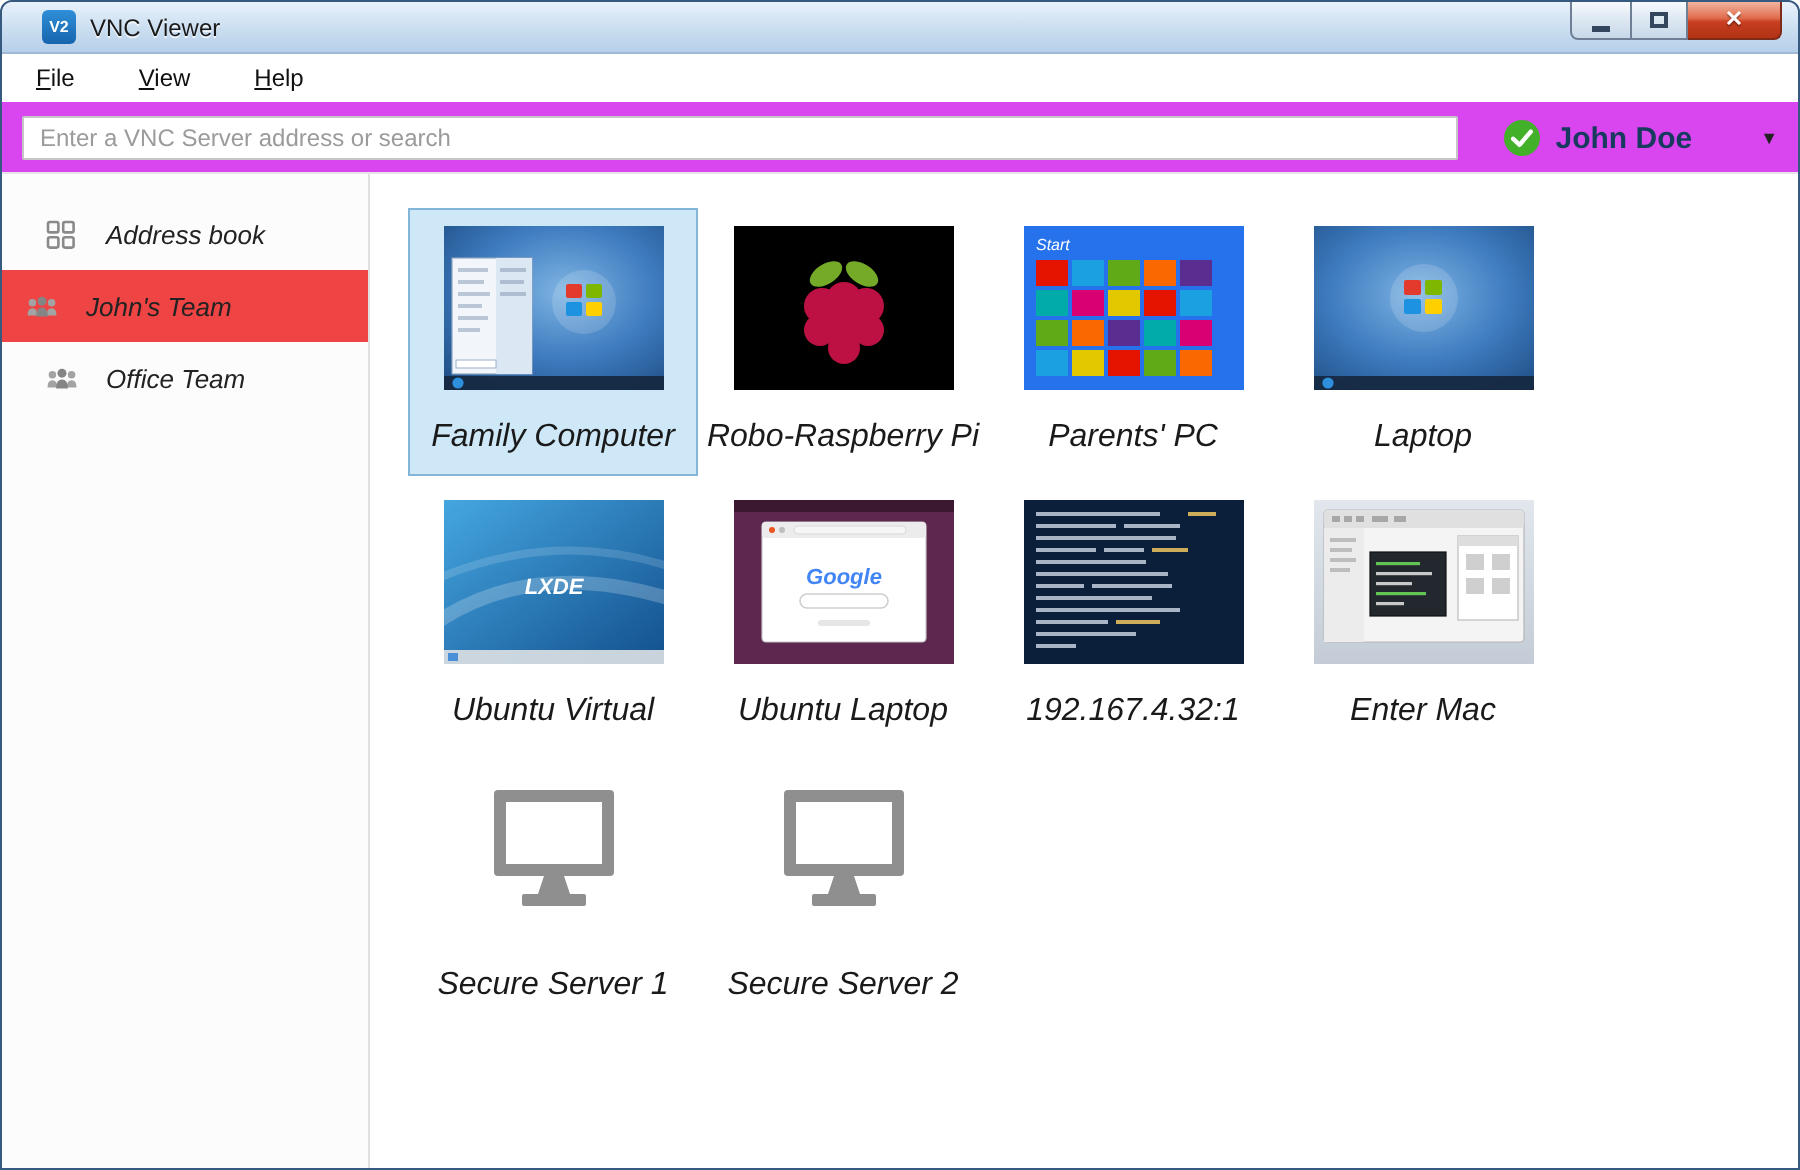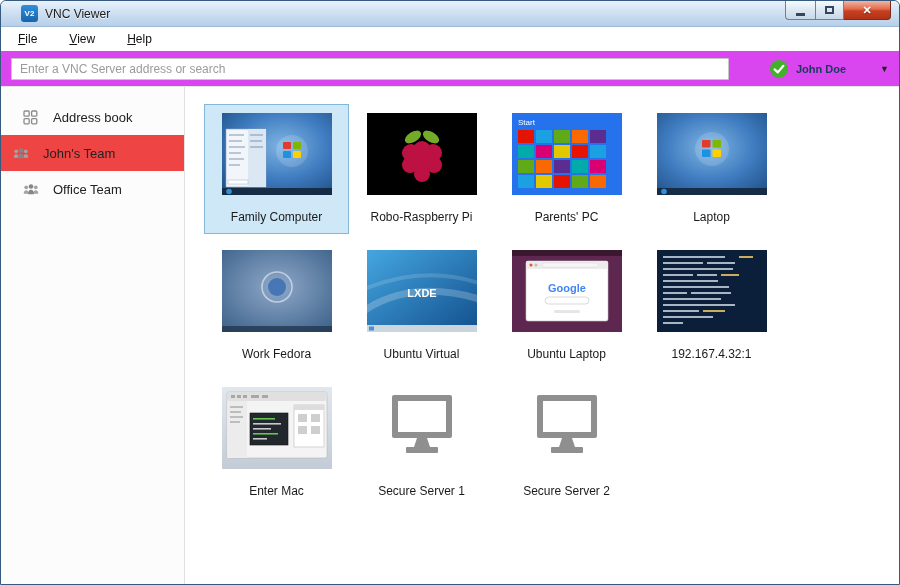--- a/index.html
+++ b/index.html
@@ -65,25 +65,25 @@
     position:absolute; left:10px; top:7px; width:718px; height:22px;
     border:1px solid #c6c6c6; border-radius:1px; padding:0 8px;
     font-size:12px; color:#333; font-family:"Liberation Sans", sans-serif;
   }
   .search-input::placeholder { color:#9b9b9b; }
   .user-area {
     position:absolute; right:10px; top:0; height:36px;
     display:flex; align-items:center; gap:8px;
   }
   .check-badge { width:18px; height:18px; flex:0 0 auto; }
-  .user-name { font-size:11px; font-weight:bold; color:#173a5e; }
+  .user-name { font-size:15px; font-weight:bold; color:#173a5e; }
   .caret { font-size:9px; color:#222; margin-left:26px; }
 
   
-  .content { position:absolute; top:86px; left:0; right:0; bottom:0; display:flex; }
+  .content { position:absolute; top:86px; left:0; right:0; bottom:0; display:flex;font-style:italic; }
 
   .sidebar {
     width:184px; background:#fcfcfc; border-right:1px solid #e0e0e0; padding-top:12px;
   }
   .side-item {
     height:36px; display:flex; align-items:center; gap:14px;
     padding-left:22px; font-size:13px; color:#222; cursor:default;
   }
   .side-item.selected { background:#ef4444;padding-left:12px; }
   .side-icon { width:16px; height:16px; flex:0 0 auto; display:flex; align-items:center; }
@@ -94,21 +94,21 @@
     display:grid; grid-template-columns:repeat(4, 145px); grid-auto-rows:137px;
   }
   .cell {
     align-self:start; width:145px;
     display:flex; flex-direction:column; align-items:center;
     padding:8px 0 9px 0; border:1px solid transparent; cursor:default;
   }
   .cell.selected { background:#cee8f7; border-color:#84b6d8; }
   .thumb { width:110px; height:82px; flex:0 0 auto; }
   .thumb svg { display:block; }
-  .cell-label { margin-top:15px; font-size:12px; color:#1a1a1a; white-space:nowrap; }
+  .cell-label { margin-top:15px; font-size:16px; color:#1a1a1a; white-space:nowrap; }
 </style>
 </head>
 <body>
 
 <div class="window">
 
   <div class="titlebar">
     <div class="vnc-logo">V2</div>
     <div class="title-text">VNC Viewer</div>
     <div class="win-controls">
@@ -306,38 +306,20 @@
                 <rect x="0" y="9.5" width="8.5" height="7.5" rx="1" fill="#1d92e0"></rect>
                 <rect x="10.5" y="9.5" width="8.5" height="7.5" rx="1" fill="#ffd000"></rect>
               </g>
               <rect x="0" y="75" width="110" height="7" fill="#16283f" opacity="0.93"></rect>
               <circle cx="7" cy="78.5" r="2.8" fill="#2e8fdd"></circle>
             </svg>
           </div>
           <div class="cell-label">Laptop</div>
         </div>
 
-        <div class="cell">
-          <div class="thumb">
-            <svg width="110" height="82" viewBox="0 0 110 82">
-              <defs>
-                <radialGradient id="fed1" cx="50%" cy="45%" r="80%">
-                  <stop offset="0%" stop-color="#8fa9c9"></stop>
-                    <stop offset="60%" stop-color="#58799f"></stop>
-                    <stop offset="100%" stop-color="#33597f"></stop>
-                </radialGradient>
-              </defs>
-              <rect width="110" height="82" fill="url(#fed1)"></rect>
-              <circle cx="55" cy="37" r="15" fill="none" stroke="#dde6f2" stroke-width="1.6" opacity="0.7"></circle>
-              <circle cx="55" cy="37" r="9" fill="#3c6eb4" opacity="0.85"></circle>
-              <rect x="0" y="76" width="110" height="6" fill="#22374f" opacity="0.8"></rect>
-            </svg>
-          </div>
-          <div class="cell-label">Work Fedora</div>
-        </div>
 
         <div class="cell">
           <div class="thumb">
             <svg width="110" height="82" viewBox="0 0 110 82">
               <defs>
                 <linearGradient id="lx1" x1="0" y1="0" x2="1" y2="1">
                   <stop offset="0%" stop-color="#45a6e0"></stop>
                     <stop offset="100%" stop-color="#12508e"></stop>
                 </linearGradient>
               </defs>

